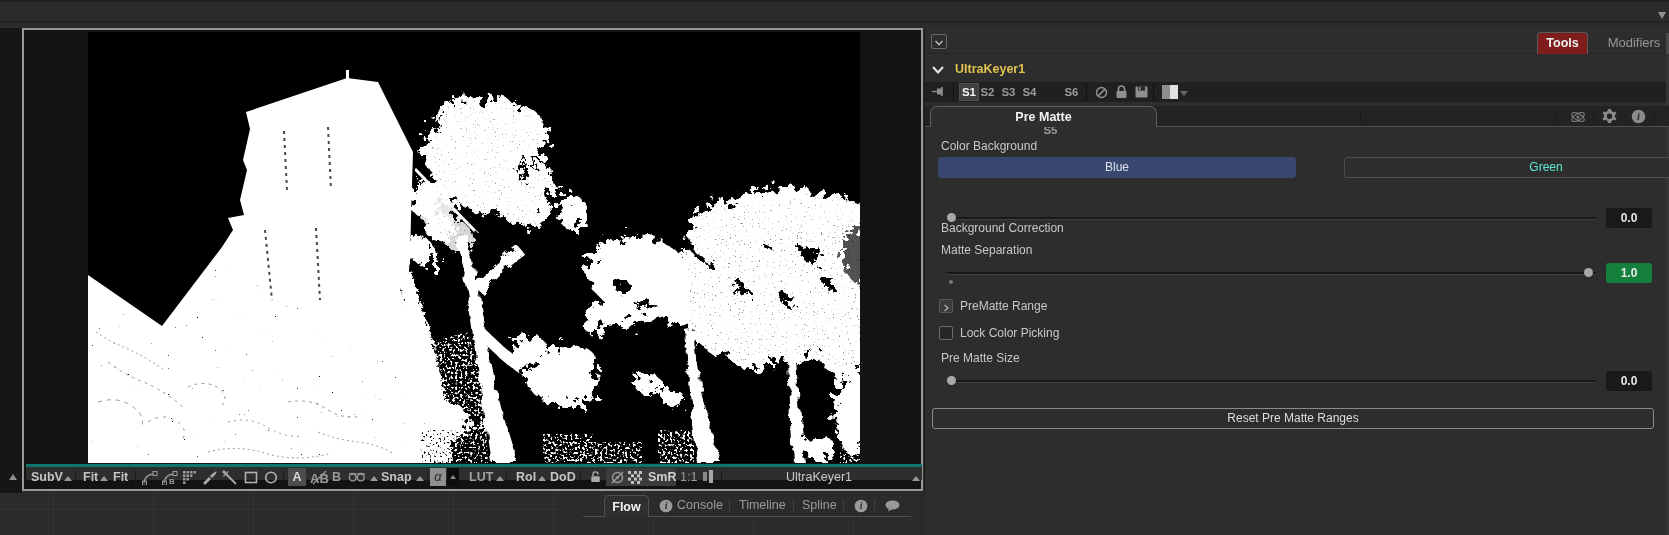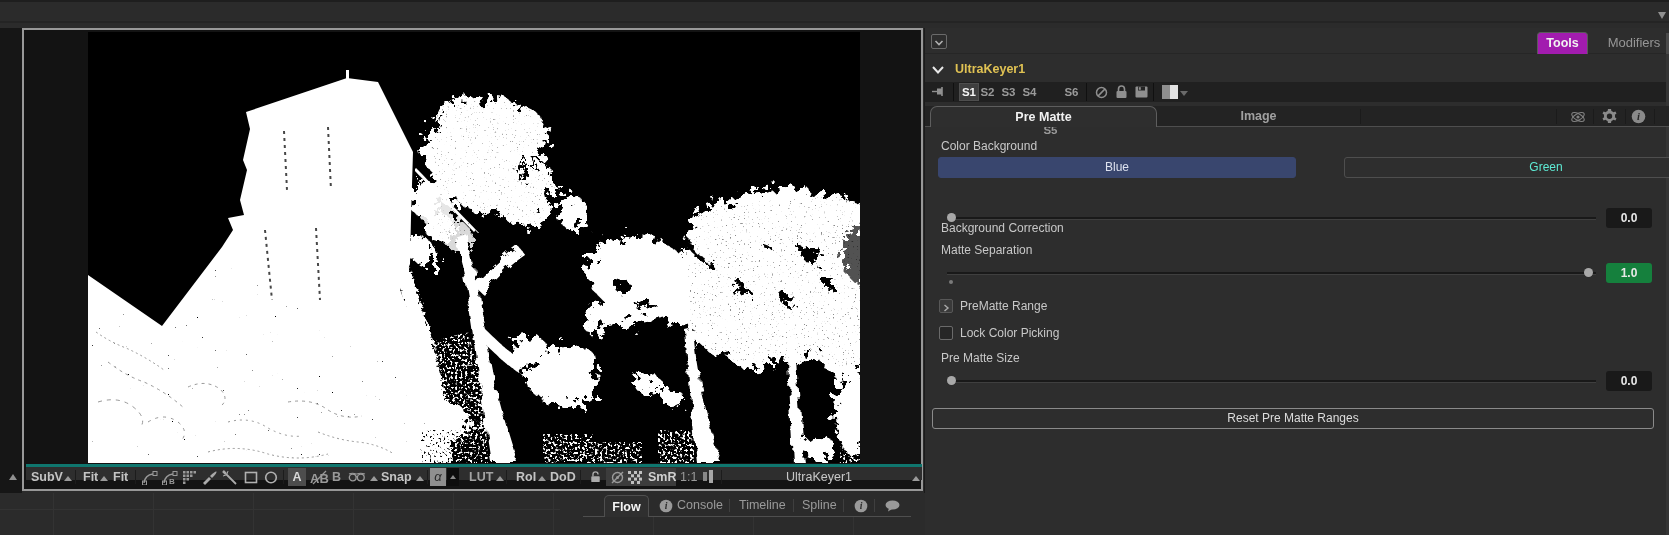--- a/index.html
+++ b/index.html
@@ -334,21 +334,21 @@
   <svg class="abs" style="left:885px;top:7px;" width="15" height="12" viewBox="0 0 15 12">
     <ellipse cx="7.5" cy="5" rx="7" ry="4.6" fill="#9a9a9a"></ellipse>
     <path d="M4 8 L3 11.5 L8 8.5 Z" fill="#9a9a9a"></path>
   </svg>
 </div>
 
 <div class="abs" style="left:925px;top:28px;width:744px;height:507px;background:#2d2d2d;" id="panel"></div>
 <div class="abs" style="left:924px;top:28px;width:1px;height:465px;background:#1a1a1a;"></div>
 
 <div class="abs" style="left:925px;top:53px;width:744px;height:1px;background:#262626;"></div>
-<div class="abs" style="left:1537px;top:32px;width:51px;height:22px;background:#a21caf;border:1px solid #5a5a5a;border-bottom:none;border-radius:4px 4px 0 0;box-sizing:border-box;color:#f2f2f2;font-size:12.5px;font-weight:bold;text-align:center;line-height:21px;">Tools</div>
+<div class="abs" style="left:1537px;top:32px;width:51px;height:22px;background:#7f1d1d;border:1px solid #5a5a5a;border-bottom:none;border-radius:4px 4px 0 0;box-sizing:border-box;color:#f2f2f2;font-size:12.5px;font-weight:bold;text-align:center;line-height:21px;">Tools</div>
 <div class="abs" style="left:1596px;top:32px;width:76px;height:22px;color:#969696;font-size:13px;text-align:center;line-height:21px;">Modifiers</div>
 <div class="abs" style="left:1666px;top:33px;width:3px;height:21px;background:#4a4a4a;"></div>
 <div class="abs" style="left:1666px;top:54px;width:3px;height:481px;background:#353535;"></div>
 
 <div class="abs" style="left:931px;top:34px;width:16px;height:15px;border:1px solid #6a6a6a;border-radius:2px;box-sizing:border-box;">
   <svg width="14" height="13">
       <path d="M3.5 5 L7 8.5 L10.5 5" stroke="#b0b0b0" stroke-width="1.6" fill="none"></path>
     </svg>
 </div>
 
@@ -388,21 +388,20 @@
   </svg>
   <div class="abs sep" style="left:228px;top:1px;height:18px;background:#101010;"></div>
   <div class="abs" style="left:237px;top:3px;width:8px;height:14px;background:#8e8e8e;"></div>
   <div class="abs" style="left:245px;top:3px;width:8px;height:14px;background:#e2e2e2;"></div>
   <div class="abs" style="left:255px;top:9px;width:0;height:0;border-left:4px solid transparent;border-right:4px solid transparent;border-top:5px solid #6a6a6a;"></div>
 </div>
 
 <div class="abs" style="left:925px;top:106px;width:744px;height:21px;background:#232323;" id="tabrow">
     <div class="abs" style="left:0;top:20px;width:744px;height:1px;background:#4e4e4e;"></div>
   <div class="abs" style="left:5px;top:0px;width:227px;height:21px;background:#2e2e2e;border:1px solid #5e5e5e;border-bottom:none;border-radius:7px 7px 0 0;box-sizing:border-box;color:#f2f2f2;font-size:12.5px;font-weight:bold;text-align:center;line-height:20px;">Pre Matte</div>
-  <div class="abs" style="left:232px;top:0px;width:203px;height:21px;color:#a0a0a0;font-size:12.5px;font-weight:bold;text-align:center;line-height:20px;">Image</div>
   <div class="abs sep" style="left:435px;top:3px;height:15px;background:#1b1b1b;"></div>
   <div class="abs sep" style="left:631px;top:3px;height:15px;background:#1b1b1b;"></div>
   <svg class="abs" style="left:645px;top:3px;" width="16" height="16" viewBox="0 0 16 16">
     <ellipse cx="8" cy="8" rx="7" ry="3.2" stroke="#808080" stroke-width="1.1" fill="none" transform="rotate(30 8 8)"></ellipse>
     <ellipse cx="8" cy="8" rx="7" ry="3.2" stroke="#808080" stroke-width="1.1" fill="none" transform="rotate(-30 8 8)"></ellipse>
     <circle cx="8" cy="8" r="1.6" fill="#808080"></circle>
   </svg>
   <div class="abs sep" style="left:668px;top:3px;height:15px;background:#1b1b1b;"></div>
   <svg class="abs" style="left:676px;top:2px;" width="17" height="17" viewBox="0 0 17 17">
     <path fill="#8a8a8a" d="M8.5 1 L10 1 L10.4 3.1 A5.6 5.6 0 0 1 12.4 4.3 L14.4 3.5 L15.5 5.4 L13.9 6.8 A5.6 5.6 0 0 1 13.9 9.2 L15.5 10.6 L14.4 12.5 L12.4 11.7 A5.6 5.6 0 0 1 10.4 12.9 L10 15 L7 15 L6.6 12.9 A5.6 5.6 0 0 1 4.6 11.7 L2.6 12.5 L1.5 10.6 L3.1 9.2 A5.6 5.6 0 0 1 3.1 6.8 L1.5 5.4 L2.6 3.5 L4.6 4.3 A5.6 5.6 0 0 1 6.6 3.1 L7 1 Z M8.5 5.5 A2.7 2.7 0 1 0 8.5 10.9 A2.7 2.7 0 1 0 8.5 5.5 Z"></path>

